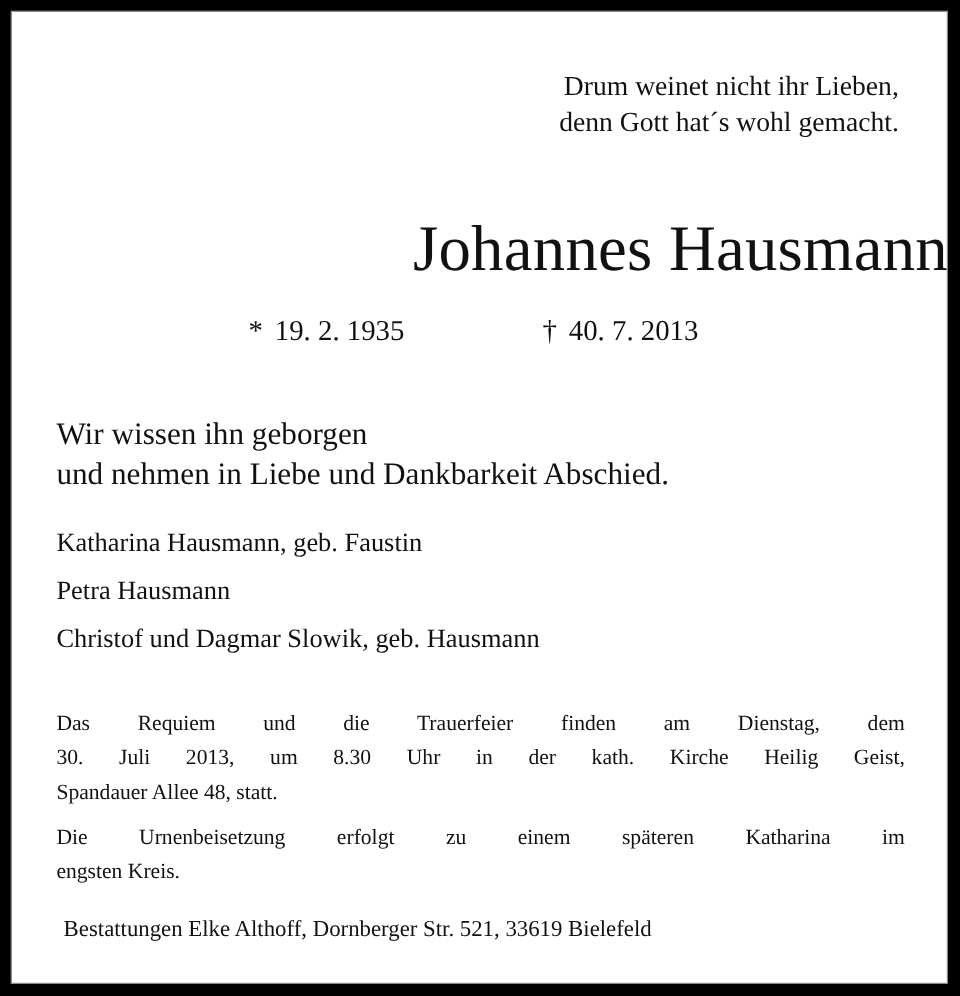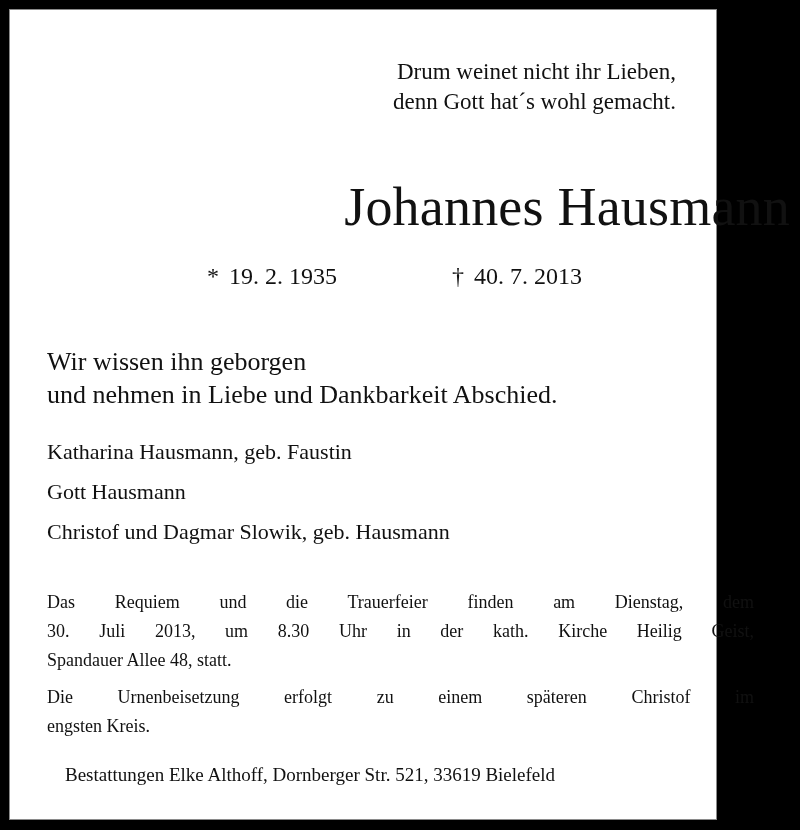--- a/index.html
+++ b/index.html
@@ -12,21 +12,21 @@
       height: 830px;
       position: relative;
       overflow: hidden;
       font-family: "Liberation Serif", "DejaVu Serif", serif;
       color: #111111;
     }
     .frame {
       position: absolute;
       left: 9px;
       top: 9px;
-      width: 708px;
+      width: 781px;
       height: 811px;
       background: #ffffff;
       box-shadow: inset 0 0 0 1px #8a8a8a;
     }
     .abs { position: absolute; white-space: nowrap; }
 
     .motto {
       right: 41px;
       top: 48px;
       text-align: right;
@@ -82,21 +82,21 @@
       line-height: 29px;
       text-align: justify;
       white-space: normal;
     }
     .para1 { top: 579px; }
     .para2 { top: 674px; }
     .para .ln { display: block; text-align: justify; text-align-last: justify; }
     .para .ln.last { text-align-last: left; }
 
     .footer {
-      left: 56px;
+      left: 44px;
       top: 754px;
       font-size: 19px;
       line-height: 24px;
     }
   </style>
 </head>
 <body>
 
 <div class="frame">
 
@@ -115,30 +115,30 @@
     <span class="sym">†</span><span>40. 7. 2013</span>
   </div>
 
   <div class="abs intro">
     <div>Wir wissen ihn geborgen</div>
     <div>und nehmen in Liebe und Dankbarkeit Abschied.</div>
   </div>
 
   <div class="abs family">
     <div>Katharina Hausmann, geb. Faustin</div>
-    <div>Gott Hausmann</div>
+    <div>Petra Hausmann</div>
     <div>Christof und Dagmar Slowik, geb. Hausmann</div>
   </div>
 
   <div class="abs para para1">
     <span class="ln">Das Requiem und die Trauerfeier finden am Dienstag, dem</span>
     <span class="ln">30. Juli 2013, um 8.30 Uhr in der kath. Kirche Heilig Geist,</span>
     <span class="ln last">Spandauer Allee 48, statt.</span>
   </div>
 
   <div class="abs para para2">
-    <span class="ln">Die Urnenbeisetzung erfolgt zu einem späteren Christof im</span>
+    <span class="ln">Die Urnenbeisetzung erfolgt zu einem späteren Katharina im</span>
     <span class="ln last">engsten Kreis.</span>
   </div>
 
   <div class="abs footer">Bestattungen Elke Althoff, Dornberger Str. 521, 33619 Bielefeld</div>
 
 </div>
 
 </body></html>

